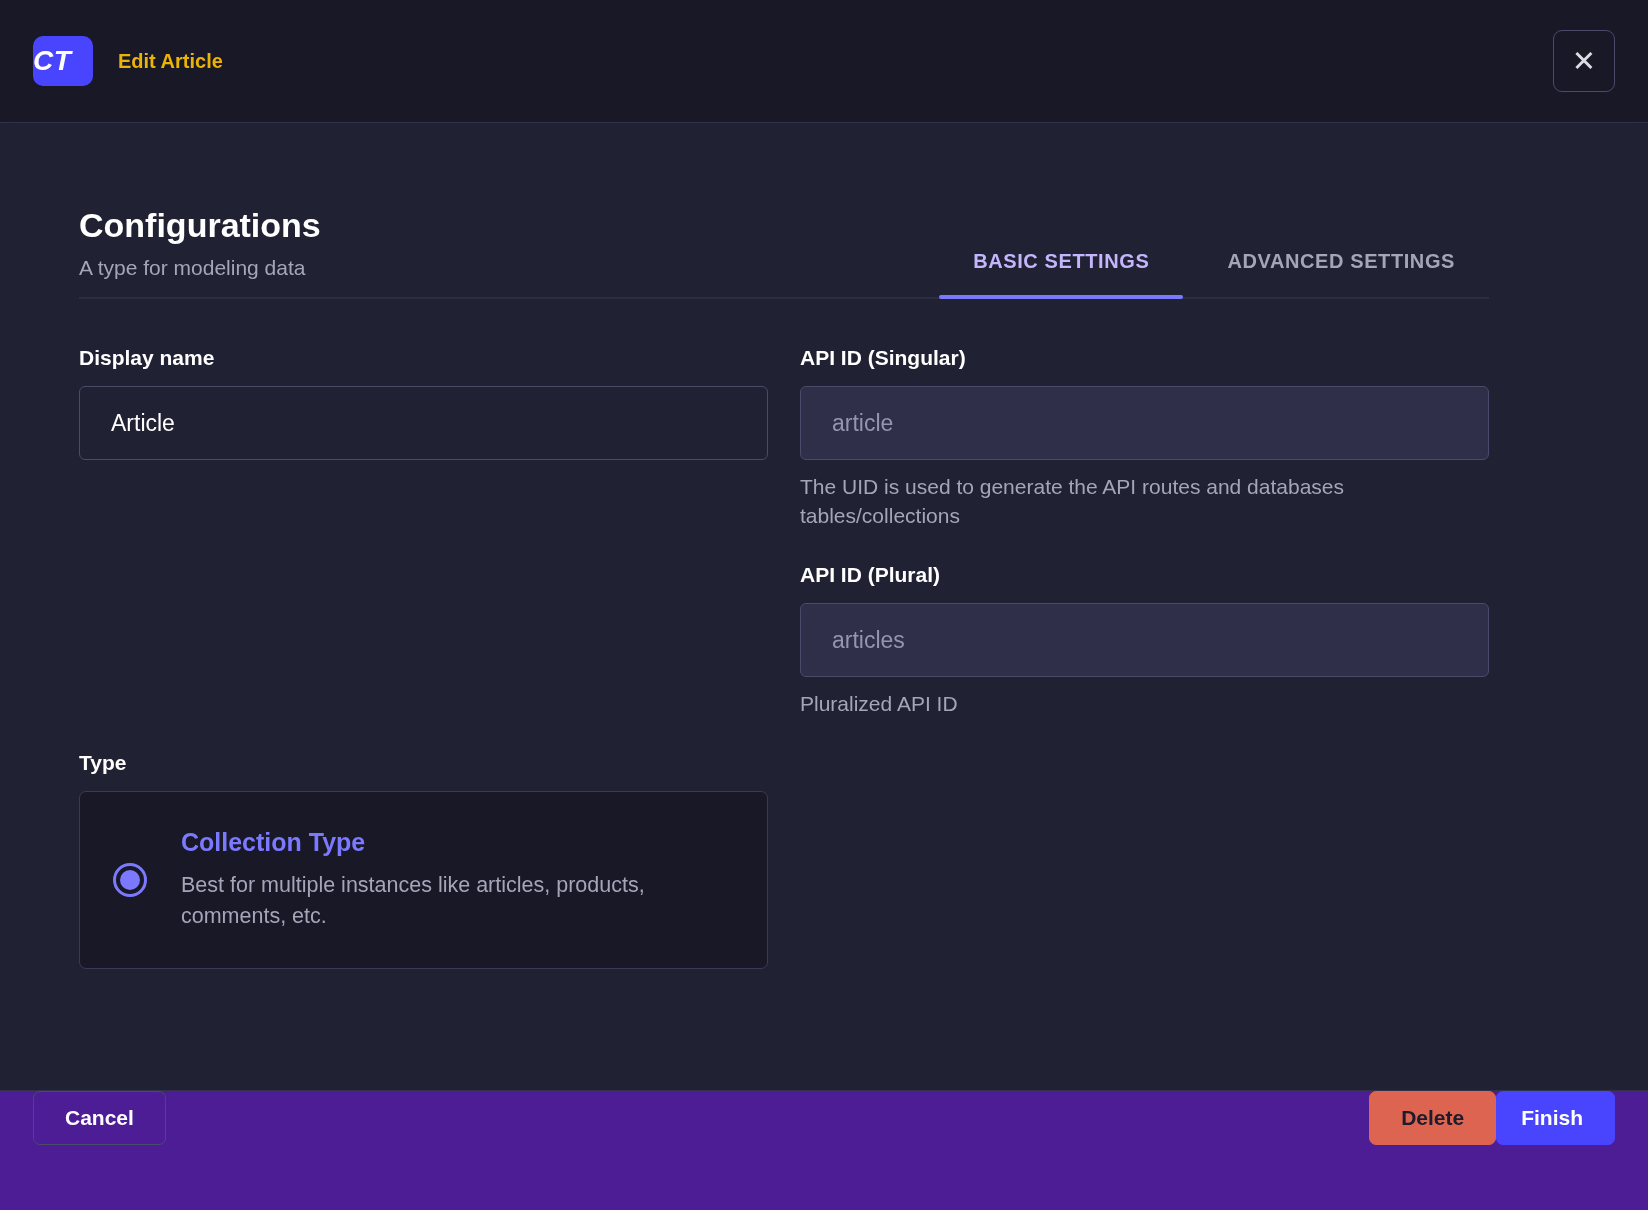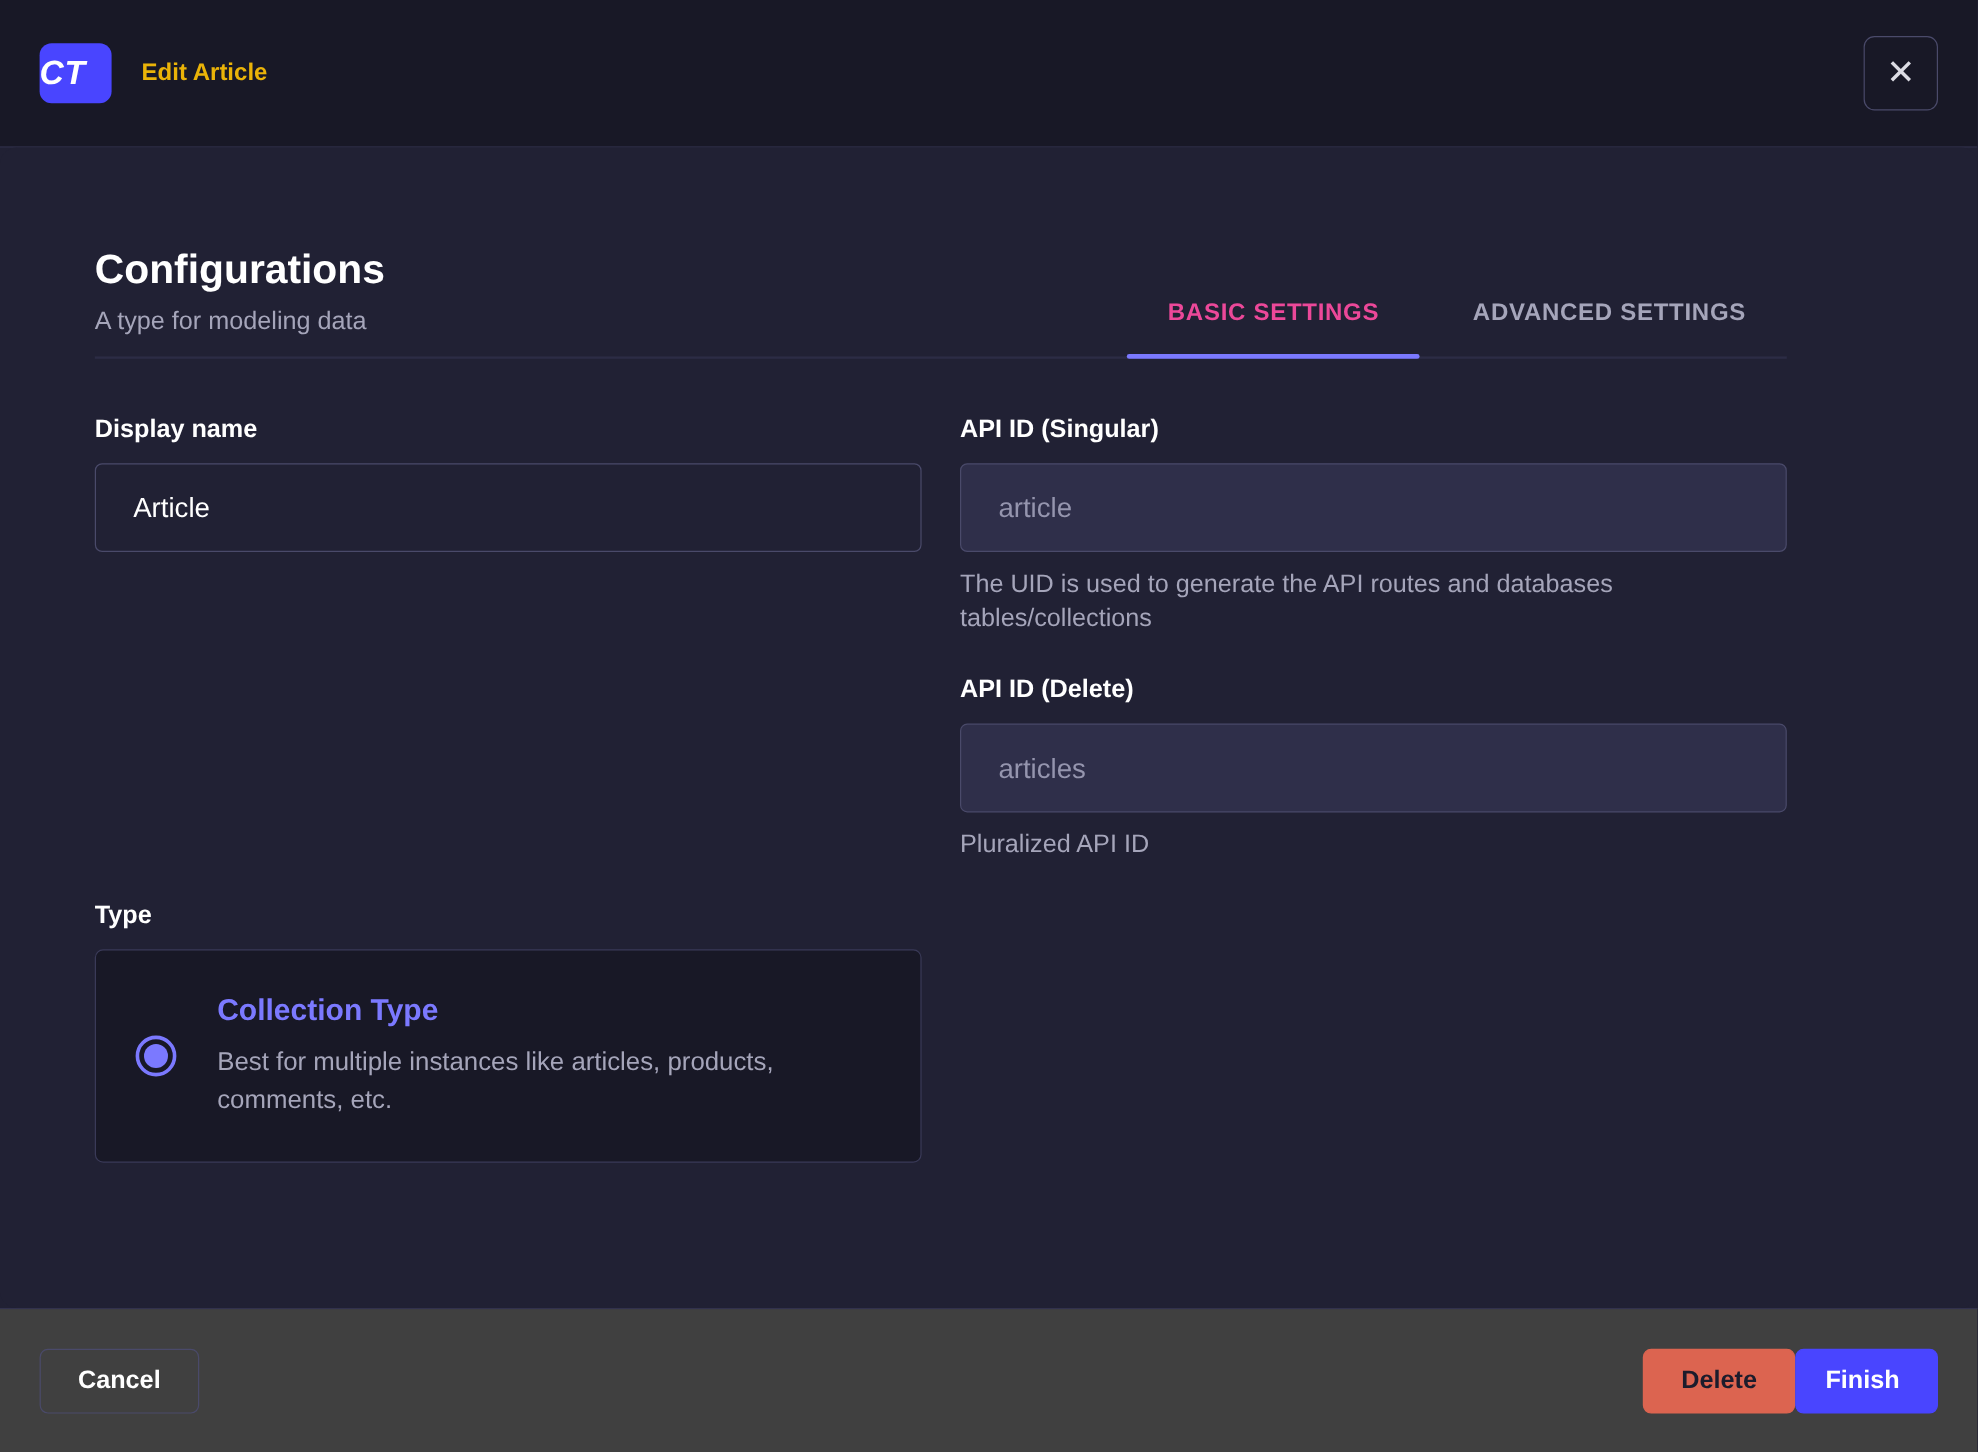--- a/index.html
+++ b/index.html
@@ -51,21 +51,21 @@
   }
   .section-title { color: #ffffff; font-size: 34px; font-weight: 700; line-height: 44px; }
   .section-subtitle { color: #a5a5ba; font-size: 21px; line-height: 30px; margin-top: 6px; padding-bottom: 14px; }
   .tabs { display: flex; align-items: flex-end; gap: 10px; }
   .tab {
     background: none; border: none; cursor: pointer;
     font-family: "Liberation Sans", sans-serif;
     font-size: 20px; font-weight: 700; letter-spacing: 0.6px;
     color: #a5a5ba; padding: 0 34px 24px; position: relative;
   }
-  .tab.active { color: #ec4899; }
+  .tab.active { color: #c4b5fd; }
   .tab.active::after {
     content: ""; position: absolute; left: 0; right: 0; bottom: -2px;
     height: 4px; background: #7b79ff; border-radius: 2px;
   }
 
   .form-grid {
     margin-top: 44px;
     display: grid; grid-template-columns: 1fr 1fr;
     column-gap: 32px; row-gap: 30px;
   }
@@ -97,22 +97,22 @@
   .type-card.selected .radio { border-color: #7b79ff; }
   .radio .dot { width: 20px; height: 20px; border-radius: 50%; background: transparent; }
   .type-card.selected .radio .dot { background: #7b79ff; }
   .card-title { font-size: 25px; font-weight: 700; color: #ffffff; margin-bottom: 13px; }
   .type-card.selected .card-title { color: #7b79ff; }
   .card-desc { color: #a5a5ba; font-size: 21.5px; line-height: 31px; max-width: 560px; }
 
   
   .modal-footer {
     height: 120px; flex: 0 0 120px;
-    background: #404040; border-top: 1px solid #32324d;
-    display: flex; align-items: center; justify-content: space-between;
+    background: #4c1d95; border-top: 1px solid #32324d;
+    display: flex; justify-content: space-between;
     padding: 0 33px;
   }
   .btn {
     height: 54px; border-radius: 7px; padding: 0 31px;
     font-family: "Liberation Sans", sans-serif;
     font-size: 21px; font-weight: 700; cursor: pointer;
     display: inline-flex; align-items: center; justify-content: center;
     border: 1px solid transparent;
   }
   .btn-ghost { background: transparent; border-color: #4a4a6a; color: #ffffff; }
@@ -154,21 +154,21 @@
         <input class="text-input" type="text" value="Article" style="">
       </div>
 
       <div class="col-2">
         <label class="field-label">API ID (Singular)</label>
         <input class="text-input muted" type="text" value="article" style="">
         <p class="hint">The UID is used to generate the API routes and databases tables/collections</p>
       </div>
 
       <div class="col-2">
-        <label class="field-label">API ID (Delete)</label>
+        <label class="field-label">API ID (Plural)</label>
         <input class="text-input muted" type="text" value="articles" style="">
         <p class="hint">Pluralized API ID</p>
       </div>
     </div>
 
     <div class="type-section">
       <label class="field-label">Type</label>
       <div class="type-cards">
 
         <div class="type-card selected">

